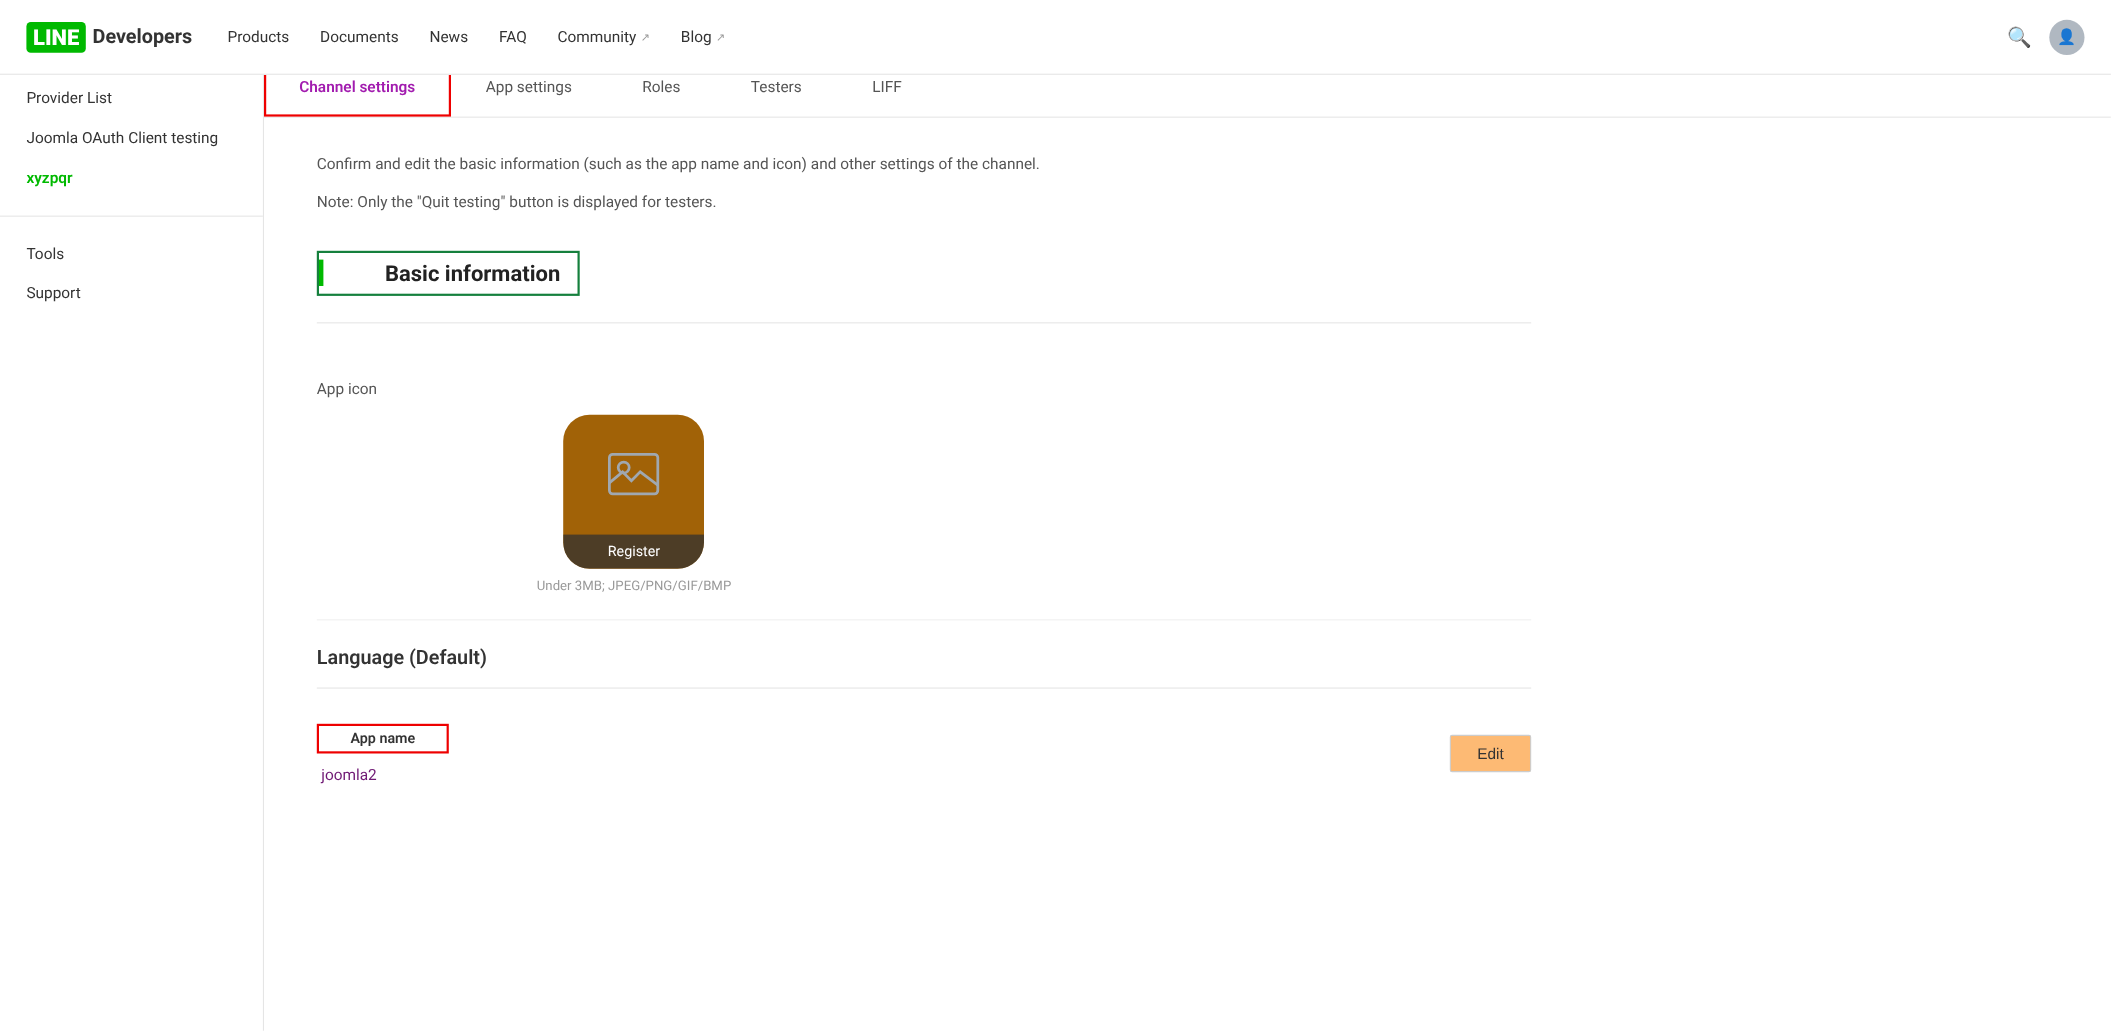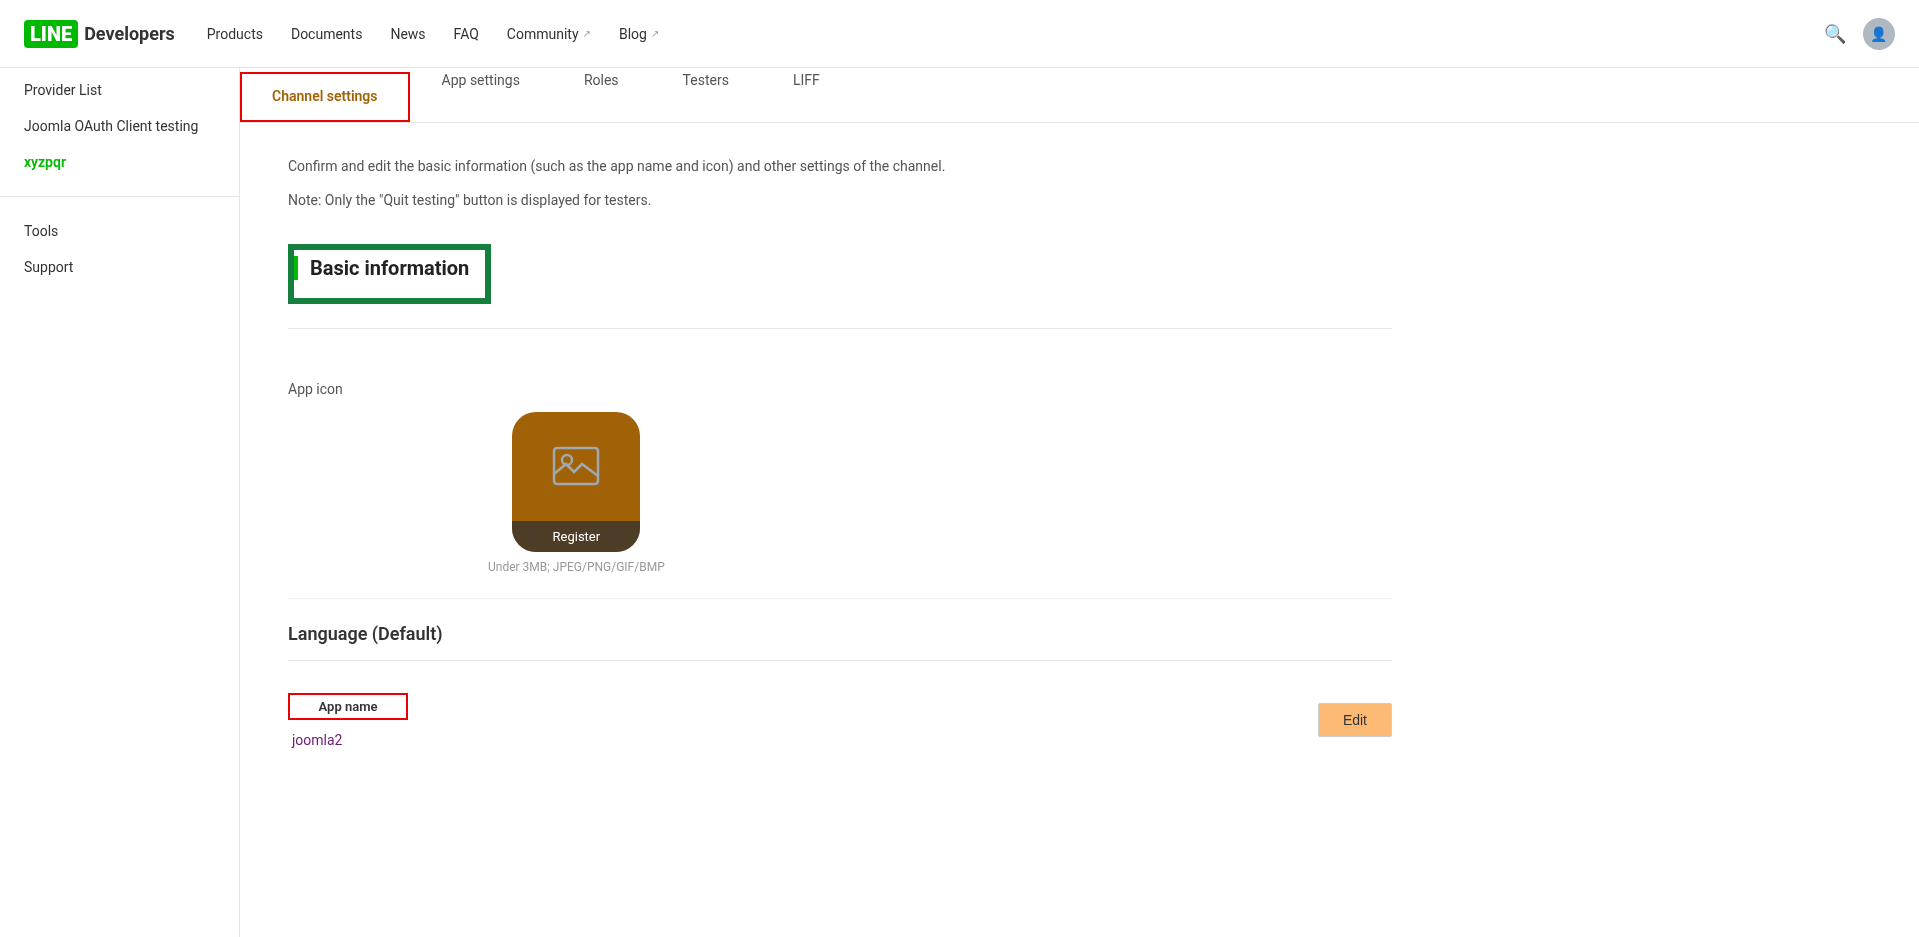--- a/index.html
+++ b/index.html
@@ -53,23 +53,23 @@
     
     .tabs-bar {
       display: flex; border-bottom: 1px solid #e5e5e5;
       background: #fff; position: sticky; top: 56px; z-index: 50;
     }
     .tab {
       padding: 16px 32px; font-size: 14px; color: #555; cursor: pointer;
       border-bottom: 2px solid transparent; white-space: nowrap;
     }
     .tab.active {
-      color: #a16207; font-weight: 600;
+      color: #a21caf; font-weight: 600;
       border-bottom: 2px solid transparent;
-      outline: 2px solid #e00; outline-offset: -2px; margin-top: 16px;
+      outline: 2px solid #e00; outline-offset: -2px;
     }
 
     
     .content-area { padding: 32px 48px; max-width: 1200px; }
 
     .description-text { color: #555; font-size: 14px; line-height: 1.6; margin-bottom: 32px; }
     .section-accent {
       width: 4px; height: 24px; background: #00b900; margin-right: 12px; flex-shrink: 0;
     }
     .section-title { font-size: 20px; font-weight: 700; color: #222; }
@@ -168,21 +168,21 @@
       <div class="tab">Testers</div>
       <div class="tab">LIFF</div>
     </div>
 
     <div class="content-area">
 
       <p class="description-text">Confirm and edit the basic information (such as the app name and icon) and other settings of the channel.</p>
       <p class="description-text" style="margin-top: -20px;">Note: Only the "Quit testing" button is displayed for testers.</p>
 
       <div style="margin-bottom: 24px;">
-        <div style="display: inline-flex; align-items: center; border: 6px solid #15803d; padding: 6px 16px 18px 0;">
+        <div style="display: inline-flex; align-items: center; border: 2px solid #15803d; padding: 6px 16px 7px 0; gap: 44px;">
           <div class="section-accent"></div>
           <span class="section-title">Basic information</span>
         </div>
       </div>
 
       <hr class="divider">
 
       <div class="form-row">
         <div class="form-label">App icon</div>
         <div class="app-icon-container">

